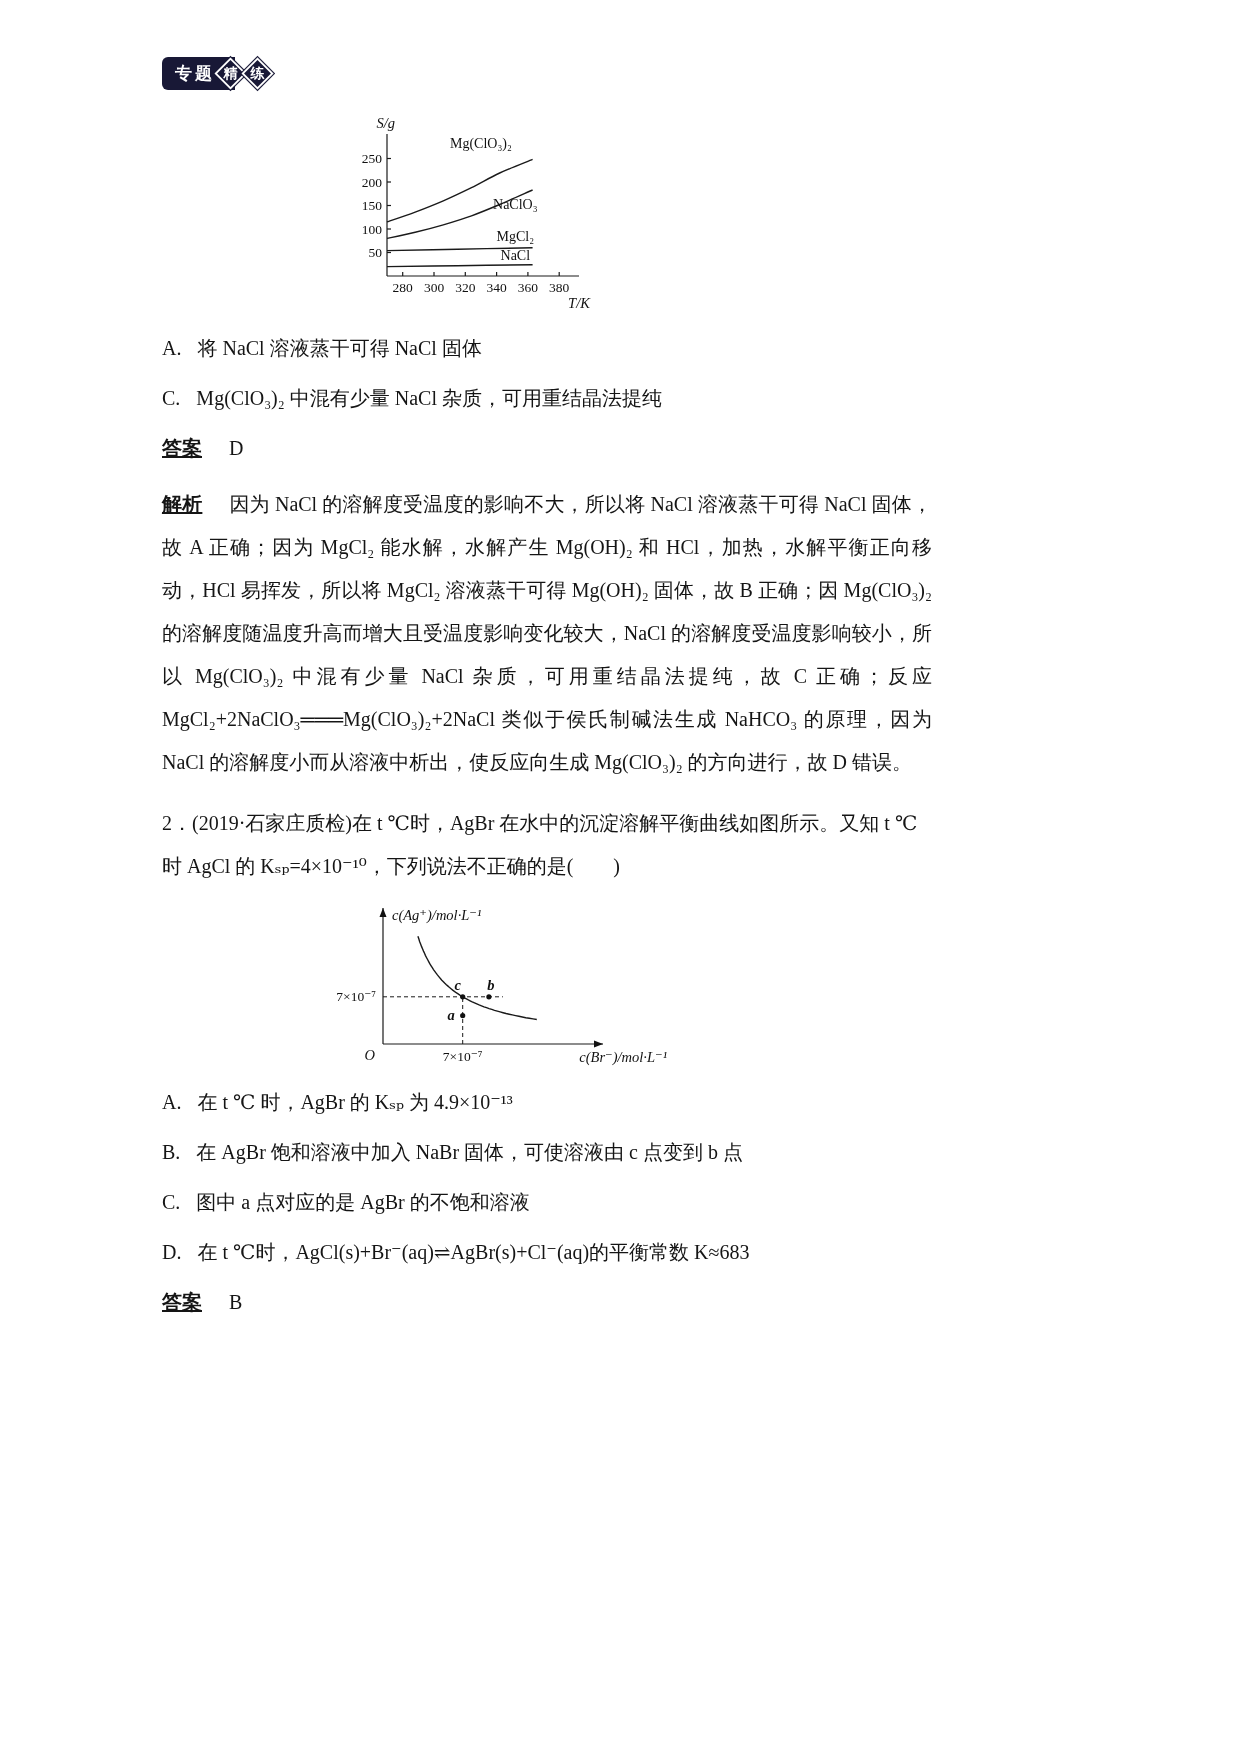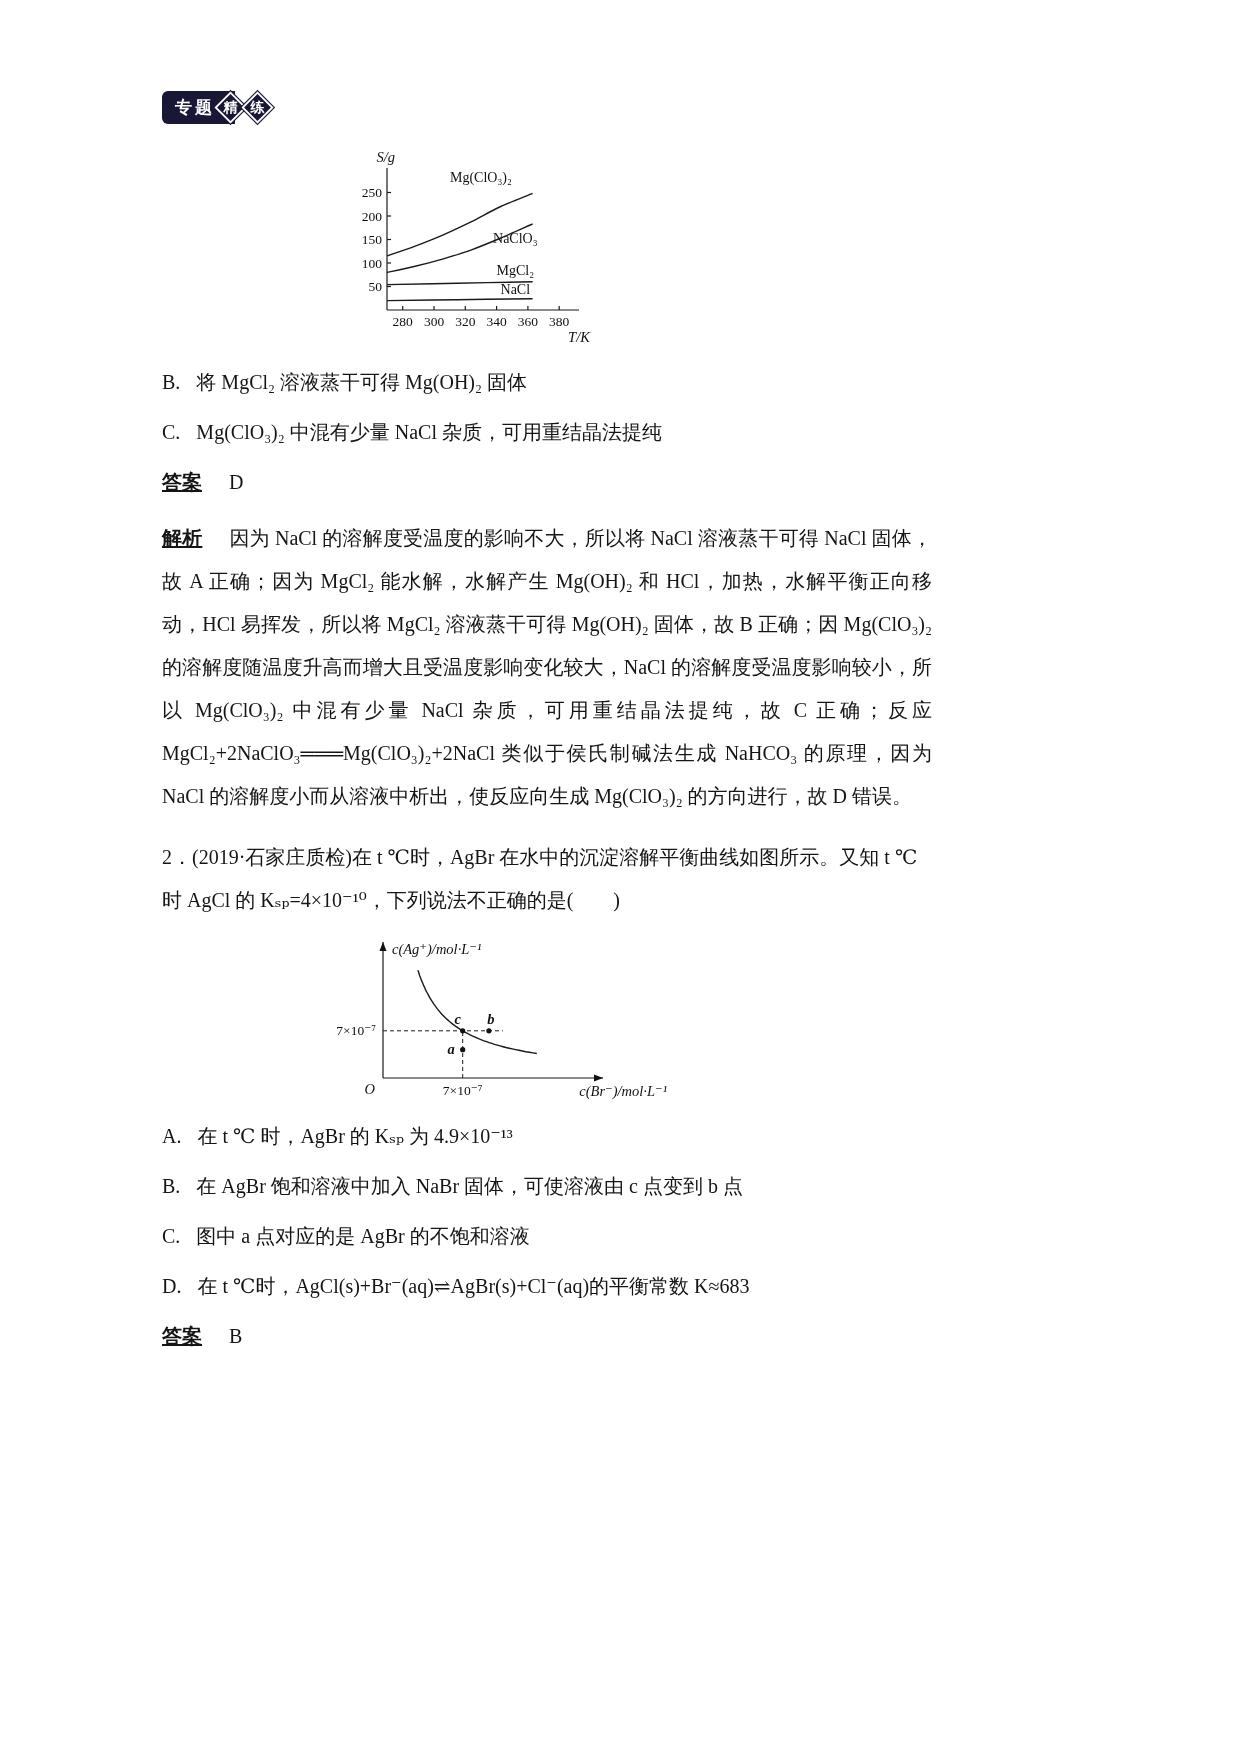--- a/index.html
+++ b/index.html
@@ -1,21 +1,21 @@
 <!DOCTYPE html>
 <html><head>
 <meta charset="utf-8">
 <style>
   *{box-sizing:border-box}
   html,body{margin:0;padding:0;background:#ffffff}
   .page{
     width:1241px;height:1754px;background:#fff;position:relative;overflow:hidden;
     font-family:"Liberation Serif","DejaVu Serif","DejaVu Sans",serif;color:#151515;
   }
-  .content{width:932px;padding:90px 0 0 162px;}
+  .content{width:932px;padding:56px 0 0 162px;}
 
   
   .badge{display:flex;align-items:center;height:34px;margin:0 0 26px 0;}
   .badge-rect{
     background:#181836;color:#fff;font-weight:bold;font-size:17px;line-height:1;
     padding:8px 20px 8px 13px;border-radius:6px 0 0 6px;letter-spacing:3px;white-space:nowrap;
   }
   .badge-diamond{
     width:23px;height:23px;background:#181836;border:2px solid #fff;outline:1.5px solid #181836;
     transform:rotate(45deg);display:flex;align-items:center;justify-content:center;flex:0 0 auto;
@@ -96,21 +96,21 @@
             <path class="curve" d="M50.0 134.6 C61.7 134.4 96.2 133.7 120.4 133.2 C144.7 132.7 183.0 132.0 195.6 131.8"></path>
             <path class="curve" d="M50.0 150.6 C61.7 150.4 96.2 150.0 120.4 149.7 C144.7 149.3 183.0 148.9 195.6 148.7"></path>
             <text class="slab" text-anchor="middle" x="143.9" y="32.1">Mg(ClO₃)₂</text>
             <text class="slab" text-anchor="middle" x="178.3" y="93.2">NaClO₃</text>
             <text class="slab" text-anchor="middle" x="178.3" y="125.2">MgCl₂</text>
             <text class="slab" text-anchor="middle" x="178.3" y="144.0">NaCl</text>
           </svg></div>
     </div>
 
     <div class="options">
-      <p class="option"><span class="opt-label">B.</span><span>将 MgCl₂ 溶液蒸干可得 Mg(OH)₂ 固体</span></p>
+      <p class="option"><span class="opt-label">A.</span><span>将 NaCl 溶液蒸干可得 NaCl 固体</span></p>
       <p class="option"><span class="opt-label">C.</span><span>Mg(ClO₃)₂ 中混有少量 NaCl 杂质，可用重结晶法提纯</span></p>
     </div>
 
     <p class="answer"><b>答案</b><span class="ans-val">D</span></p>
 
     <p class="analysis"><b>解析</b><span>因为 NaCl 的溶解度受温度的影响不大，所以将 NaCl 溶液蒸干可得 NaCl 固体，故 A 正确；因为 MgCl₂ 能水解，水解产生 Mg(OH)₂ 和 HCl，加热，水解平衡正向移动，HCl 易挥发，所以将 MgCl₂ 溶液蒸干可得 Mg(OH)₂ 固体，故 B 正确；因 Mg(ClO₃)₂ 的溶解度随温度升高而增大且受温度影响变化较大，NaCl 的溶解度受温度影响较小，所以 Mg(ClO₃)₂ 中混有少量 NaCl 杂质，可用重结晶法提纯，故 C 正确；反应 MgCl₂+2NaClO₃═══Mg(ClO₃)₂+2NaCl 类似于侯氏制碱法生成 NaHCO₃ 的原理，因为 NaCl 的溶解度小而从溶液中析出，使反应向生成 Mg(ClO₃)₂ 的方向进行，故 D 错误。</span></p>
 
     <p class="stem" style="margin-top:8px;">2．(2019·石家庄质检)在 t ℃时，AgBr 在水中的沉淀溶解平衡曲线如图所示。又知 t ℃时 AgCl 的 Kₛₚ=4×10⁻¹⁰，下列说法不正确的是(　　)</p>
 
     <div class="figure">

